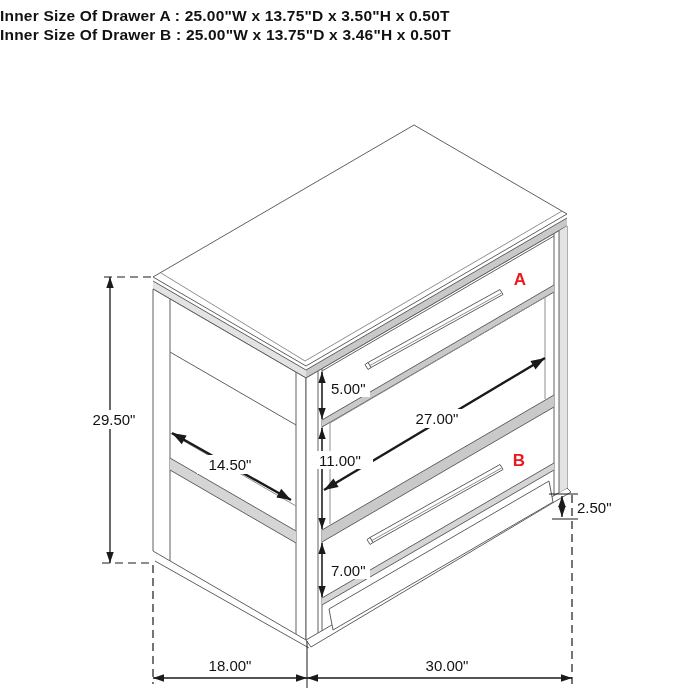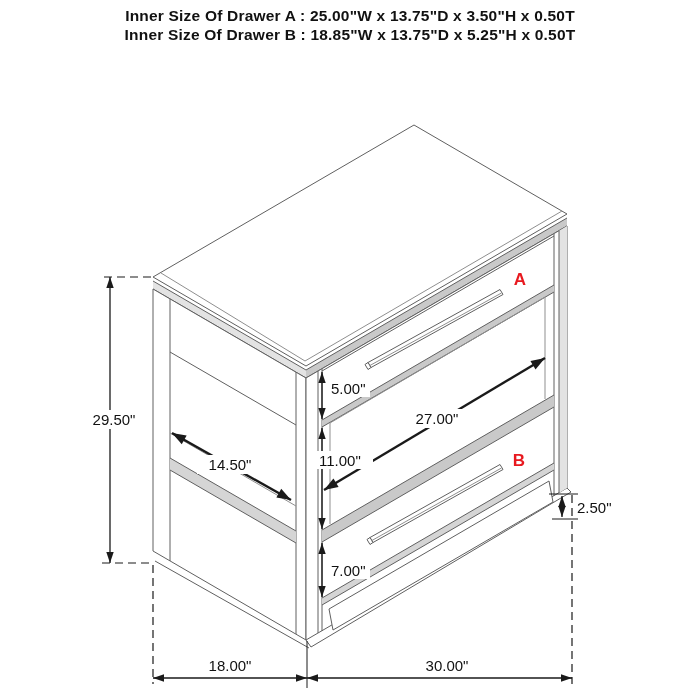--- a/index.html
+++ b/index.html
@@ -1,18 +1,18 @@
 <!DOCTYPE html>
 <html><head>
 <meta charset="utf-8">
 <style>
   html,body{margin:0;padding:0;background:#ffffff;}
   #stage{position:relative;width:700px;height:700px;background:#ffffff;overflow:hidden;
          font-family:"Liberation Sans", sans-serif;}
-  #hdr{position:absolute;left:0;top:6px;width:700px;text-align:center;
+  #hdr{position:absolute;left:0;top:6px;width:700px;text-align:left;
        font-size:15.5px;font-weight:bold;color:#111;line-height:19px;letter-spacing:0.2px;}
   svg{position:absolute;left:0;top:0;}
   .ln{stroke:#606060;stroke-width:1;fill:none;}
   .lnthin{stroke:#8f8f8f;stroke-width:1;fill:none;}
   .face{fill:#ffffff;stroke:#606060;stroke-width:1;}
   .bandD{fill:#c9c9c9;stroke:none;}
   .bandM{fill:#d5d5d5;stroke:none;}
   .bandL{fill:#e3e3e3;stroke:none;}
   .dim{stroke:#1a1a1a;stroke-width:1.3;fill:none;}
   .dimb{stroke:#1a1a1a;stroke-width:2.4;fill:none;}
@@ -22,21 +22,21 @@
   .abtxt{font-family:"Liberation Sans", sans-serif;font-size:17px;font-weight:bold;}
   .tbg{fill:#ffffff;}
 </style>
 </head>
 <body>
 
 <div id="stage">
 
   <div id="hdr">
     <div>Inner Size Of Drawer A : 25.00"W x 13.75"D x 3.50"H x 0.50T</div>
-    <div>Inner Size Of Drawer B : 18.85"W x 13.75"D x 5.25"H x 0.50T</div>
+    <div>Inner Size Of Drawer B : 25.00"W x 13.75"D x 3.46"H x 0.50T</div>
   </div>
 
   <svg width="700" height="700" viewBox="0 0 700 700">
     <defs>
       <marker id="ah" markerUnits="userSpaceOnUse" markerWidth="14" markerHeight="10" refX="12" refY="4.5" orient="auto-start-reverse">
         <path d="M1,0.8 L12,4.5 L1,8.2 Z" fill="#1a1a1a"></path>
       </marker>
       <marker id="ahb" markerUnits="userSpaceOnUse" markerWidth="18" markerHeight="13" refX="15" refY="6" orient="auto-start-reverse">
         <path d="M1,1 L15,6 L1,11 Z" fill="#1a1a1a"></path>
       </marker>

